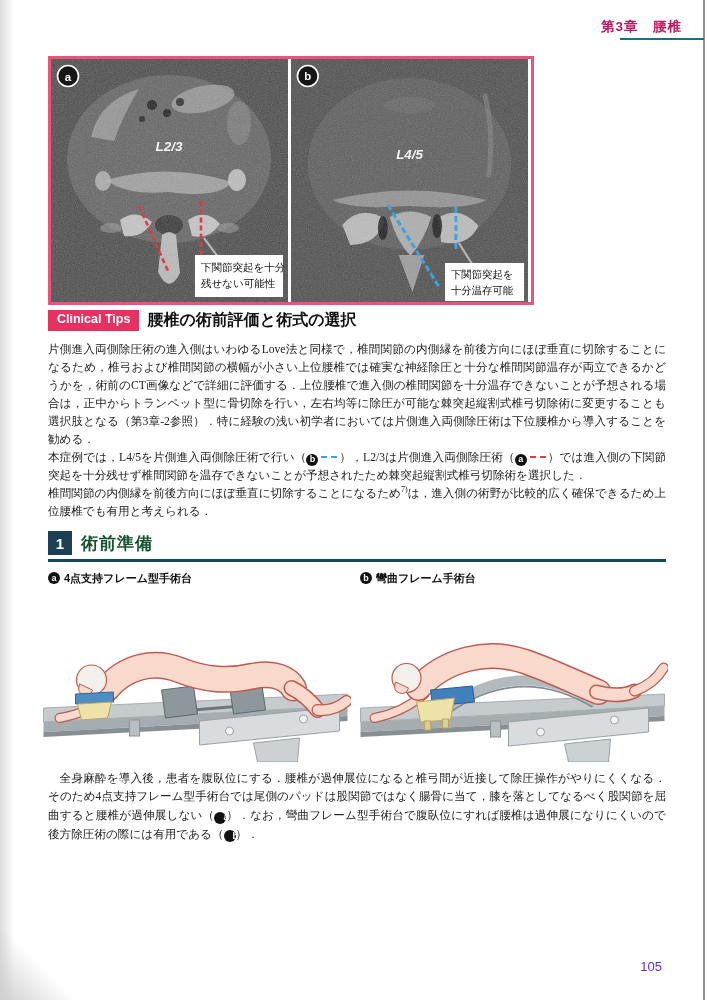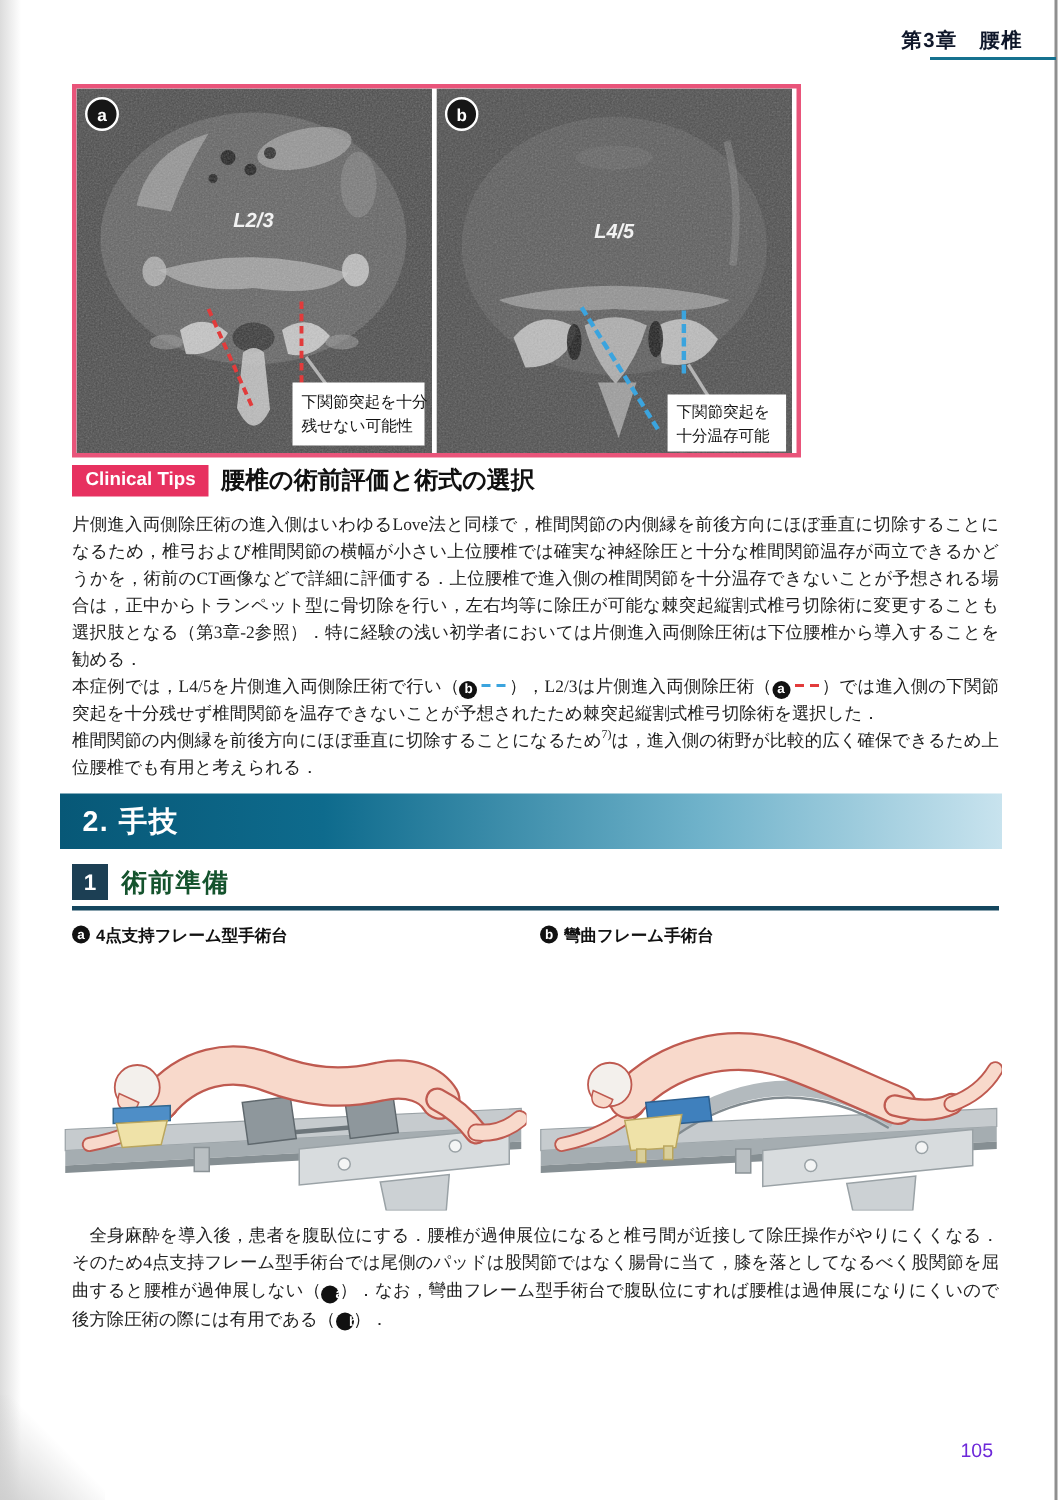--- a/index.html
+++ b/index.html
@@ -9,21 +9,21 @@
     margin:0 auto;
   }
   
   .scan-right-edge{position:absolute;right:3px;top:0;width:2px;height:100%;background:#8f8f8f;}
   .scan-left-edge{position:absolute;left:0;top:0;width:14px;height:100%;
     background:linear-gradient(90deg,#dcdcdc 0%,rgba(255,255,255,0) 100%);}
   .scan-corner{position:absolute;left:0;bottom:0;width:70px;height:70px;
     background:linear-gradient(45deg,#cfcfcf 0%,rgba(255,255,255,0) 55%);}
   
   .chapter{position:absolute;top:18px;right:26px;font-family:"Liberation Sans",sans-serif;
-    font-weight:bold;font-size:13.5px;color:#0f172a;letter-spacing:1px;}
+    font-weight:bold;font-size:13.5px;color:#be185d;letter-spacing:1px;}
   .chapter-rule{position:absolute;top:38px;right:4px;width:84px;height:2px;background:#15718f;}
   
   .content{position:absolute;left:48px;top:56px;width:618px;}
   
   .ct-figure{display:flex;gap:3px;border:3px solid #e9547a;width:480px;background:#fff;}
   .ct-panel{width:237px;height:243px;position:relative;}
   .ct-panel svg{display:block;width:100%;height:100%;}
   svg text{font-family:"Liberation Sans",sans-serif;}
   
   .tips-head{margin-top:5px;display:flex;align-items:center;font-family:"Liberation Sans",sans-serif;}
@@ -153,23 +153,20 @@
     <div class="tips-head">
       <span class="tips-tag">Clinical Tips</span>
       <span class="tips-title">腰椎の術前評価と術式の選択</span>
     </div>
     <div class="tips-body">
       <p>片側進入両側除圧術の進入側はいわゆるLove法と同様で，椎間関節の内側縁を前後方向にほぼ垂直に切除することになるため，椎弓および椎間関節の横幅が小さい上位腰椎では確実な神経除圧と十分な椎間関節温存が両立できるかどうかを，術前のCT画像などで詳細に評価する．上位腰椎で進入側の椎間関節を十分温存できないことが予想される場合は，正中からトランペット型に骨切除を行い，左右均等に除圧が可能な棘突起縦割式椎弓切除術に変更することも選択肢となる（第3章-2参照）．特に経験の浅い初学者においては片側進入両側除圧術は下位腰椎から導入することを勧める．</p>
       <p><span>本症例では，L4/5を片側進入両側除圧術で行い（</span><span class="cb">b</span><span class="dash blue"></span><span>），L2/3は片側進入両側除圧術（</span><span class="cb">a</span><span class="dash"></span><span>）では進入側の下関節突起を十分残せず椎間関節を温存できないことが予想されたため棘突起縦割式椎弓切除術を選択した．</span></p>
       <p><span>椎間関節の内側縁を前後方向にほぼ垂直に切除することになるため</span><sup class="ref">7)</sup><span>は，進入側の術野が比較的広く確保できるため上位腰椎でも有用と考えられる．</span></p>
     </div>
 
-    <div class="banner">
-      <span class="banner-text">2. 手技</span>
-    </div>
     <div class="sub-head">
       <div class="sub-row">
         <span class="sub-num">1</span>
         <span class="sub-title">術前準備</span>
       </div>
       <div class="sub-rule"></div>
     </div>
 
     <div class="captions">
       <div class="cap cap-a">

